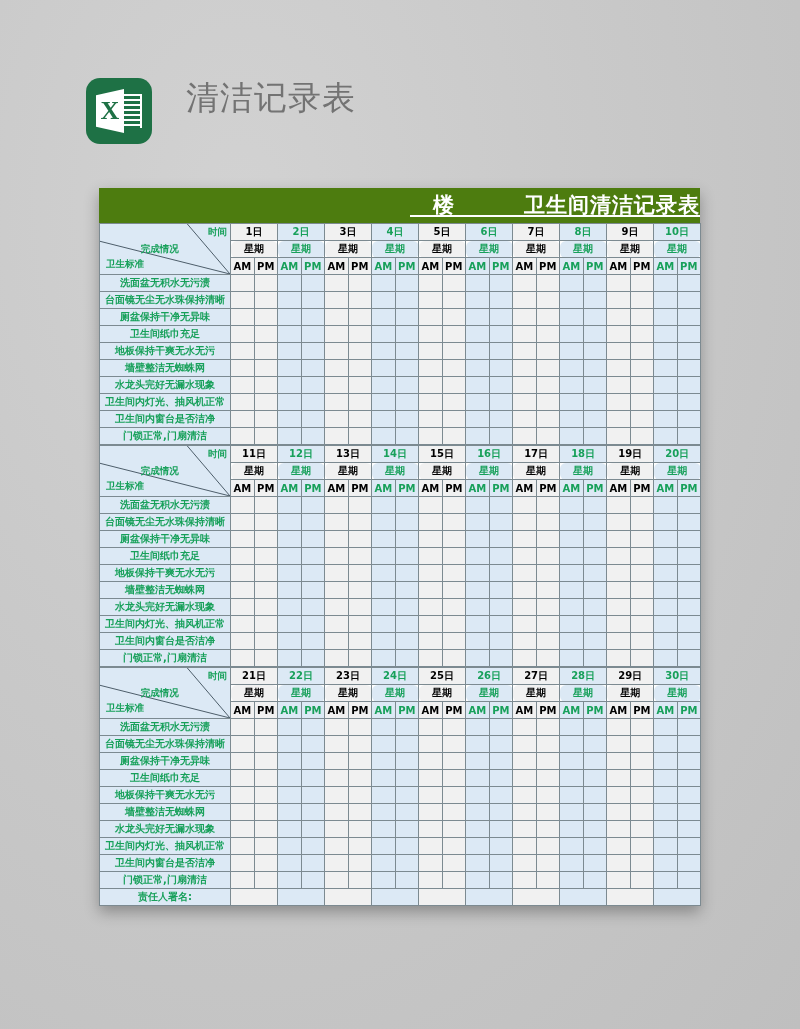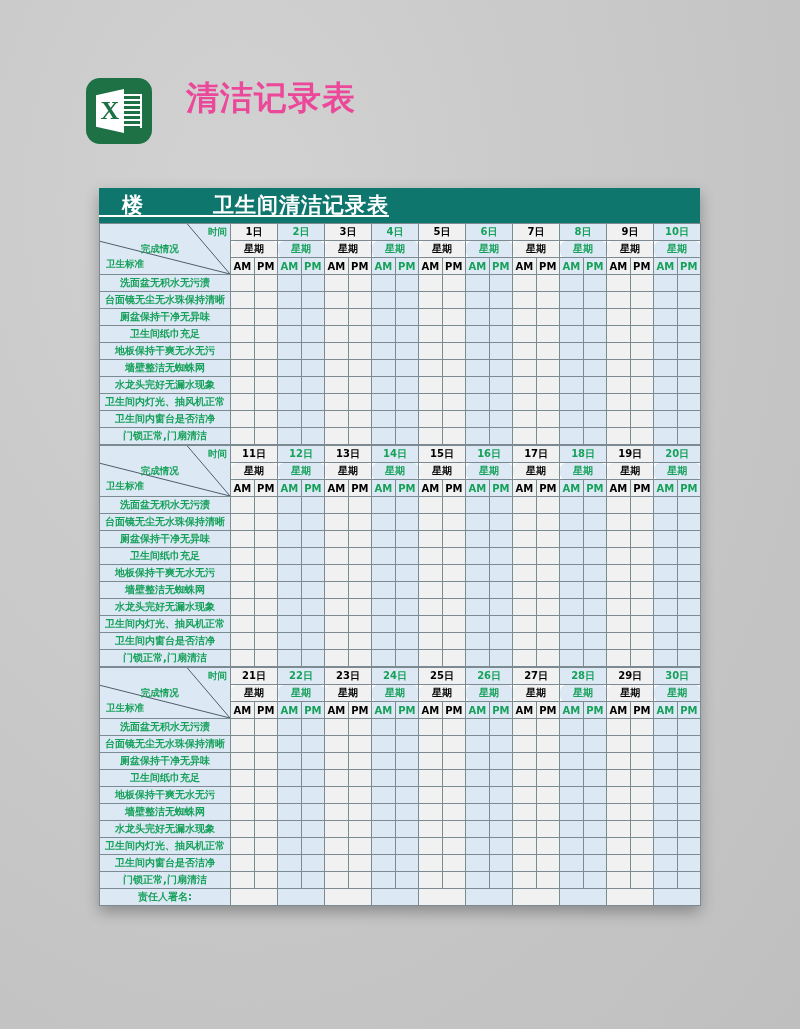--- a/index.html
+++ b/index.html
@@ -30,35 +30,35 @@
     background:#fff;
     clip-path: polygon(0 14%, 100% 0, 100% 100%, 0 86%);
   }
   #xl-icon .xch {
     position:absolute; left:10px; top:11px; width:28px; height:44px;
     color:#1e7145; font-size:26px; font-weight:bold; line-height:44px;
     text-align:center; font-family:"Liberation Serif",serif;
   }
   #title-main {
     position:absolute; left:100px; top:0px;
-    font-size:33px; font-weight:bold; color:#ec4899; letter-spacing:1px;
+    font-size:33px; font-weight:normal; color:#737373; letter-spacing:1px;
   }
   #title-sub {
     position:absolute; left:100px; top:48px;
     font-size:19px; color:#3a3a3a;
   }
 
   
   #sheet {
     position:absolute; left:99px; top:188px; width:601px;
     box-shadow: 0 6px 14px rgba(0,0,0,0.30);
     background:#fff;
   }
   .bigtitle {
-    background:#0f766e; color:#fff; text-align:left;
+    background:#4d7c0f; color:#fff; text-align:right;
     font-size:21px; font-weight:bold; height:35px; line-height:35px;
     letter-spacing:1px;
   }
   .bigtitle u { text-decoration-thickness:2px; text-underline-offset:3px; }
   .yearrow {
     height:22px; background:#fff; position:relative;
     font-size:12px; font-weight:bold; color:#000;
   }
   .yearrow .ym { position:absolute; left:125px; top:3px; letter-spacing:4px; }
   .yearrow .ap { position:absolute; left:320px; top:3px; }

